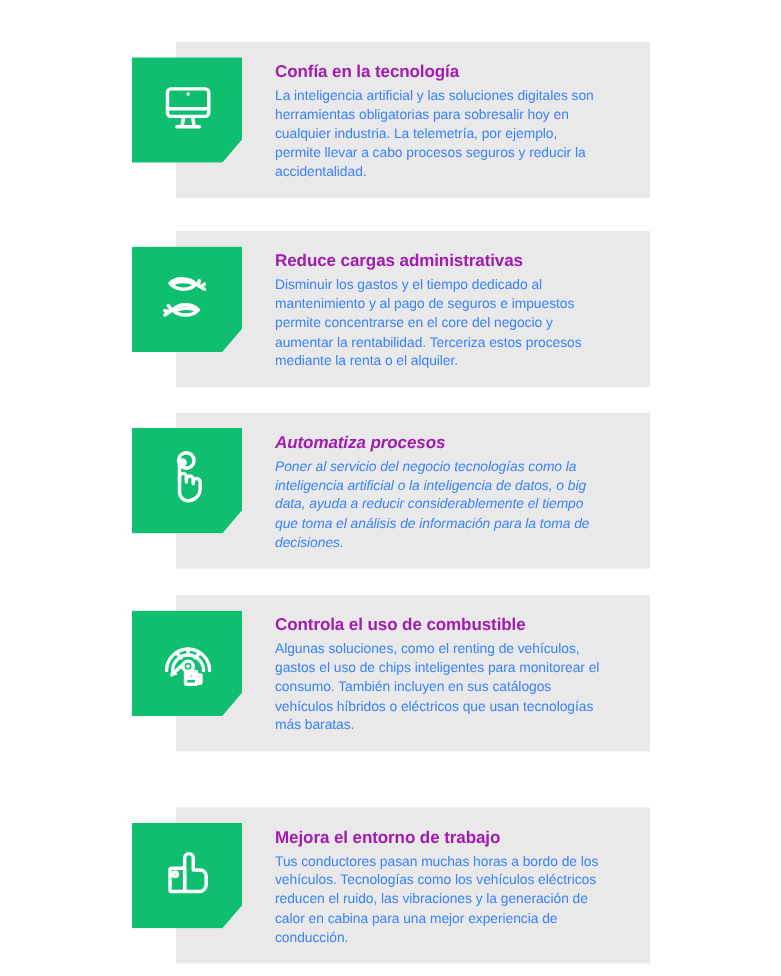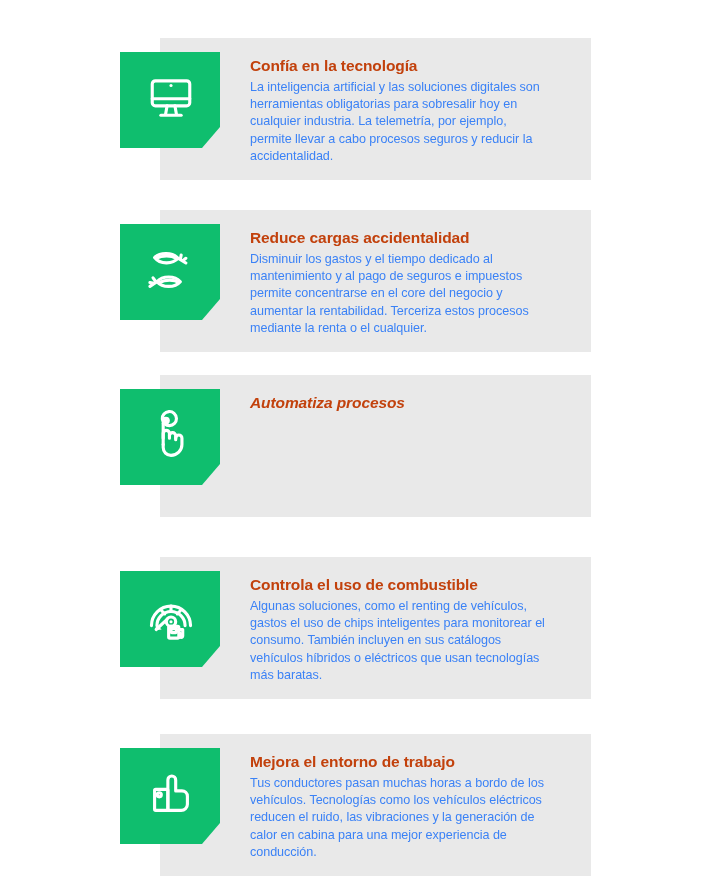--- a/index.html
+++ b/index.html
@@ -71,41 +71,41 @@
 
   
   .card-text {
     position: absolute;
     left: 250px;
     top: 18px;
     width: 300px;
   }
 
   .card-title {
-    color: #c2410c;
+    color: #a21caf;
     font-size: 15.5px;
     font-weight: bold;
     line-height: 19px;
     letter-spacing: -0.1px;
     margin-bottom: 4px;
     white-space: nowrap;
   }
 
   .card-body {
     color: #3b82f6;
     font-size: 12.6px;
     line-height: 17.2px;
     letter-spacing: -0.05px;
   }
 
   
   #card-0 { top: 38px; }
   #card-1 { top: 210px; }
   #card-2 { top: 375px; font-style: italic; }
-  #card-3 { top: 541px; margin-top: 16px; }
+  #card-3 { top: 541px; }
   #card-4 { top: 706px; margin-top: 28px; }
 </style>
 </head>
 <body>
 
 <div class="infographic">
 
   <div class="card" id="card-0">
     <div class="card-panel"></div>
     <div class="card-badge">
@@ -131,22 +131,22 @@
           <path d="M11 16 C18 9, 34 9, 41 17 C34 25, 18 25, 11 16 Z"></path>
           <path d="M13 17 C21 13, 32 13, 39 17"></path>
           <path d="M41 17 L51 23 M44 18 L45 13 M47 20 L51 17"></path>
           <path d="M14 47 C21 39, 37 39, 44 47 C37 55, 21 55, 14 47 Z"></path>
           <path d="M17 48 C25 44, 36 44, 42 48"></path>
           <path d="M14 47 L5 53 M12 46 L9 42 M10 49 L5 48"></path>
         </g>
       </svg>
     </div>
     <div class="card-text">
-      <div class="card-title">Reduce cargas accidentalidad</div>
-      <div class="card-body">Disminuir los gastos y el tiempo dedicado al mantenimiento y al pago de seguros e impuestos permite concentrarse en el core del negocio y aumentar la rentabilidad. Terceriza estos procesos mediante la renta o el cualquier.</div>
+      <div class="card-title">Reduce cargas administrativas</div>
+      <div class="card-body">Disminuir los gastos y el tiempo dedicado al mantenimiento y al pago de seguros e impuestos permite concentrarse en el core del negocio y aumentar la rentabilidad. Terceriza estos procesos mediante la renta o el alquiler.</div>
     </div>
   </div>
 
   <div class="card" id="card-2">
     <div class="card-panel"></div>
     <div class="card-badge">
       <svg viewBox="0 0 64 64">
         <g class="icon-stroke" stroke-width="3.6">
           <path d="M30 20 A9 9 0 1 0 21 12 A9 9 0 0 0 30 20" fill="none"></path>
           <circle cx="25.5" cy="13.5" r="5" fill="#ffffff" stroke="none"></circle>
@@ -154,20 +154,21 @@
           <path d="M22 36 L22 30 A4 4 0 0 1 30 30 L30 36"></path>
           <path d="M30 33 A4 4 0 0 1 38 33 L38 38"></path>
           <path d="M38 36 A4 4 0 0 1 46 36 L46 44
                    A14 14 0 0 1 32 58 L32 58
                    A10 10 0 0 1 22 48 L22 44"></path>
         </g>
       </svg>
     </div>
     <div class="card-text">
       <div class="card-title">Automatiza procesos</div>
+      <div class="card-body">Poner al servicio del negocio tecnologías como la inteligencia artificial o la inteligencia de datos, o big data, ayuda a reducir considerablemente el tiempo que toma el análisis de información para la toma de decisiones.</div>
     </div>
   </div>
 
   <div class="card" id="card-3">
     <div class="card-panel"></div>
     <div class="card-badge">
       <svg viewBox="0 0 64 64">
         <g class="icon-stroke" stroke-width="3.2">
           <path d="M7 43 A25 25 0 1 1 57 43"></path>
           <path d="M14 43 A18 18 0 1 1 50 43"></path>

